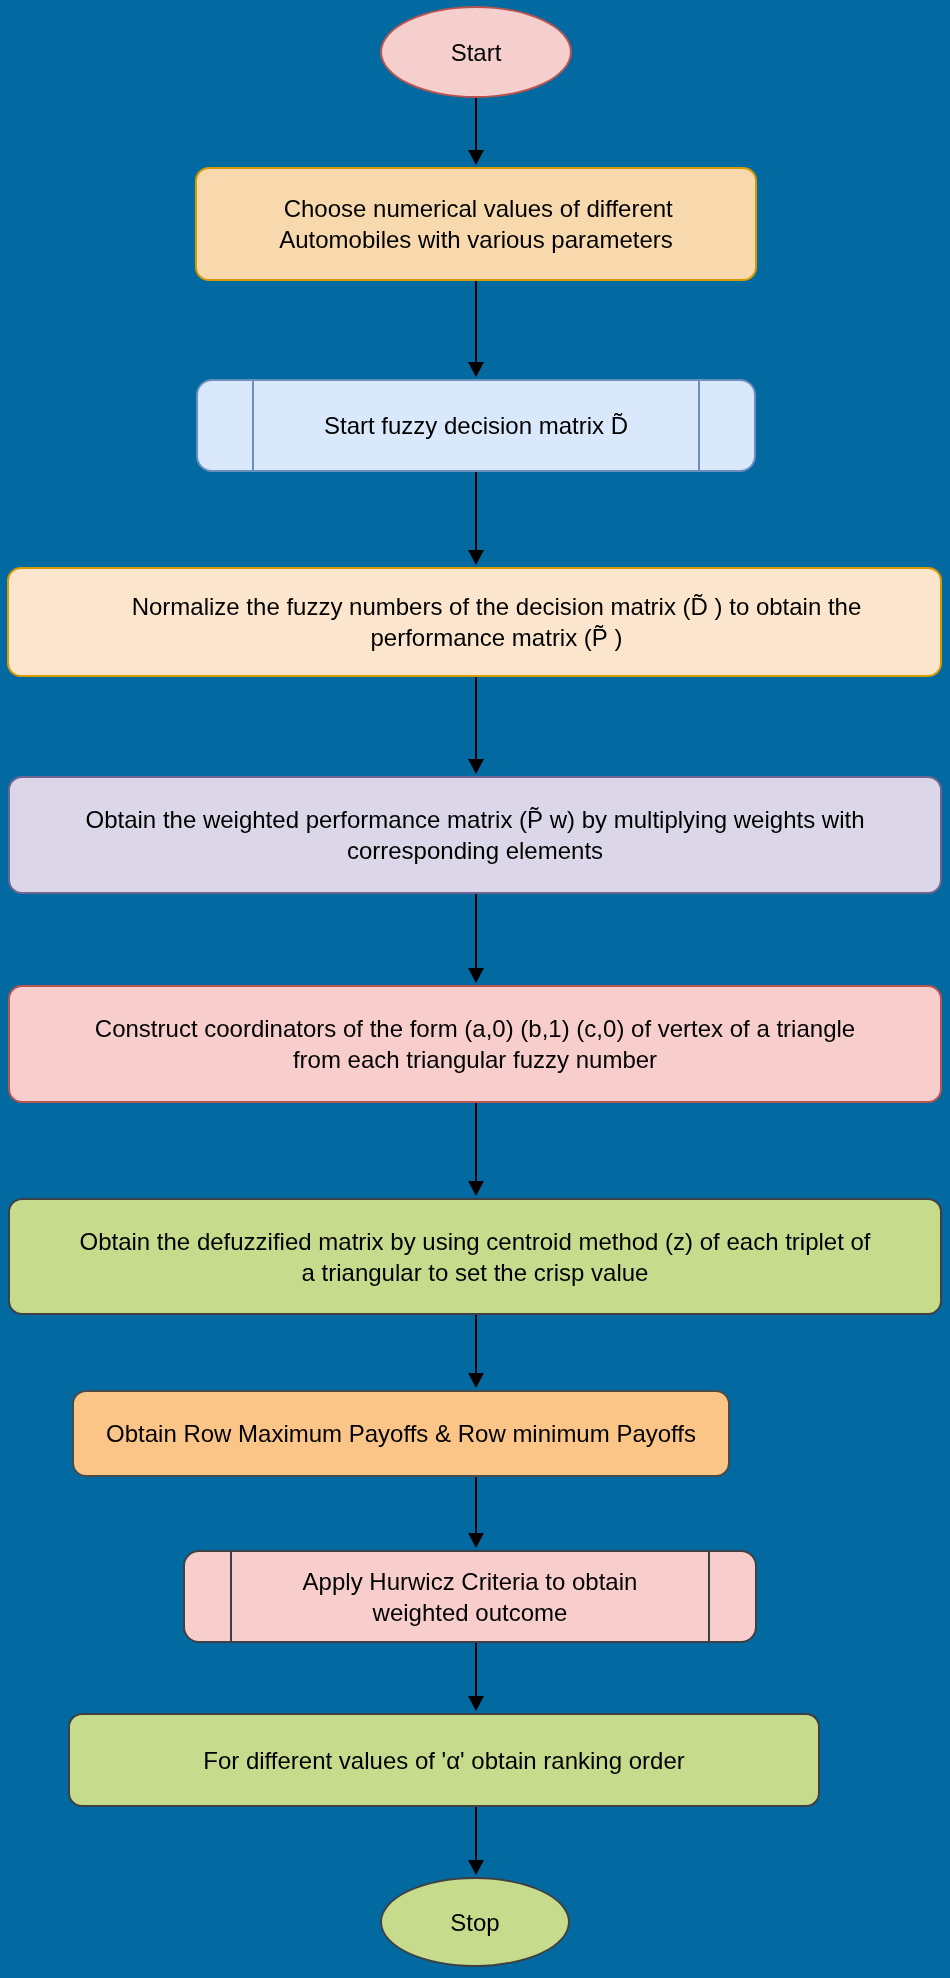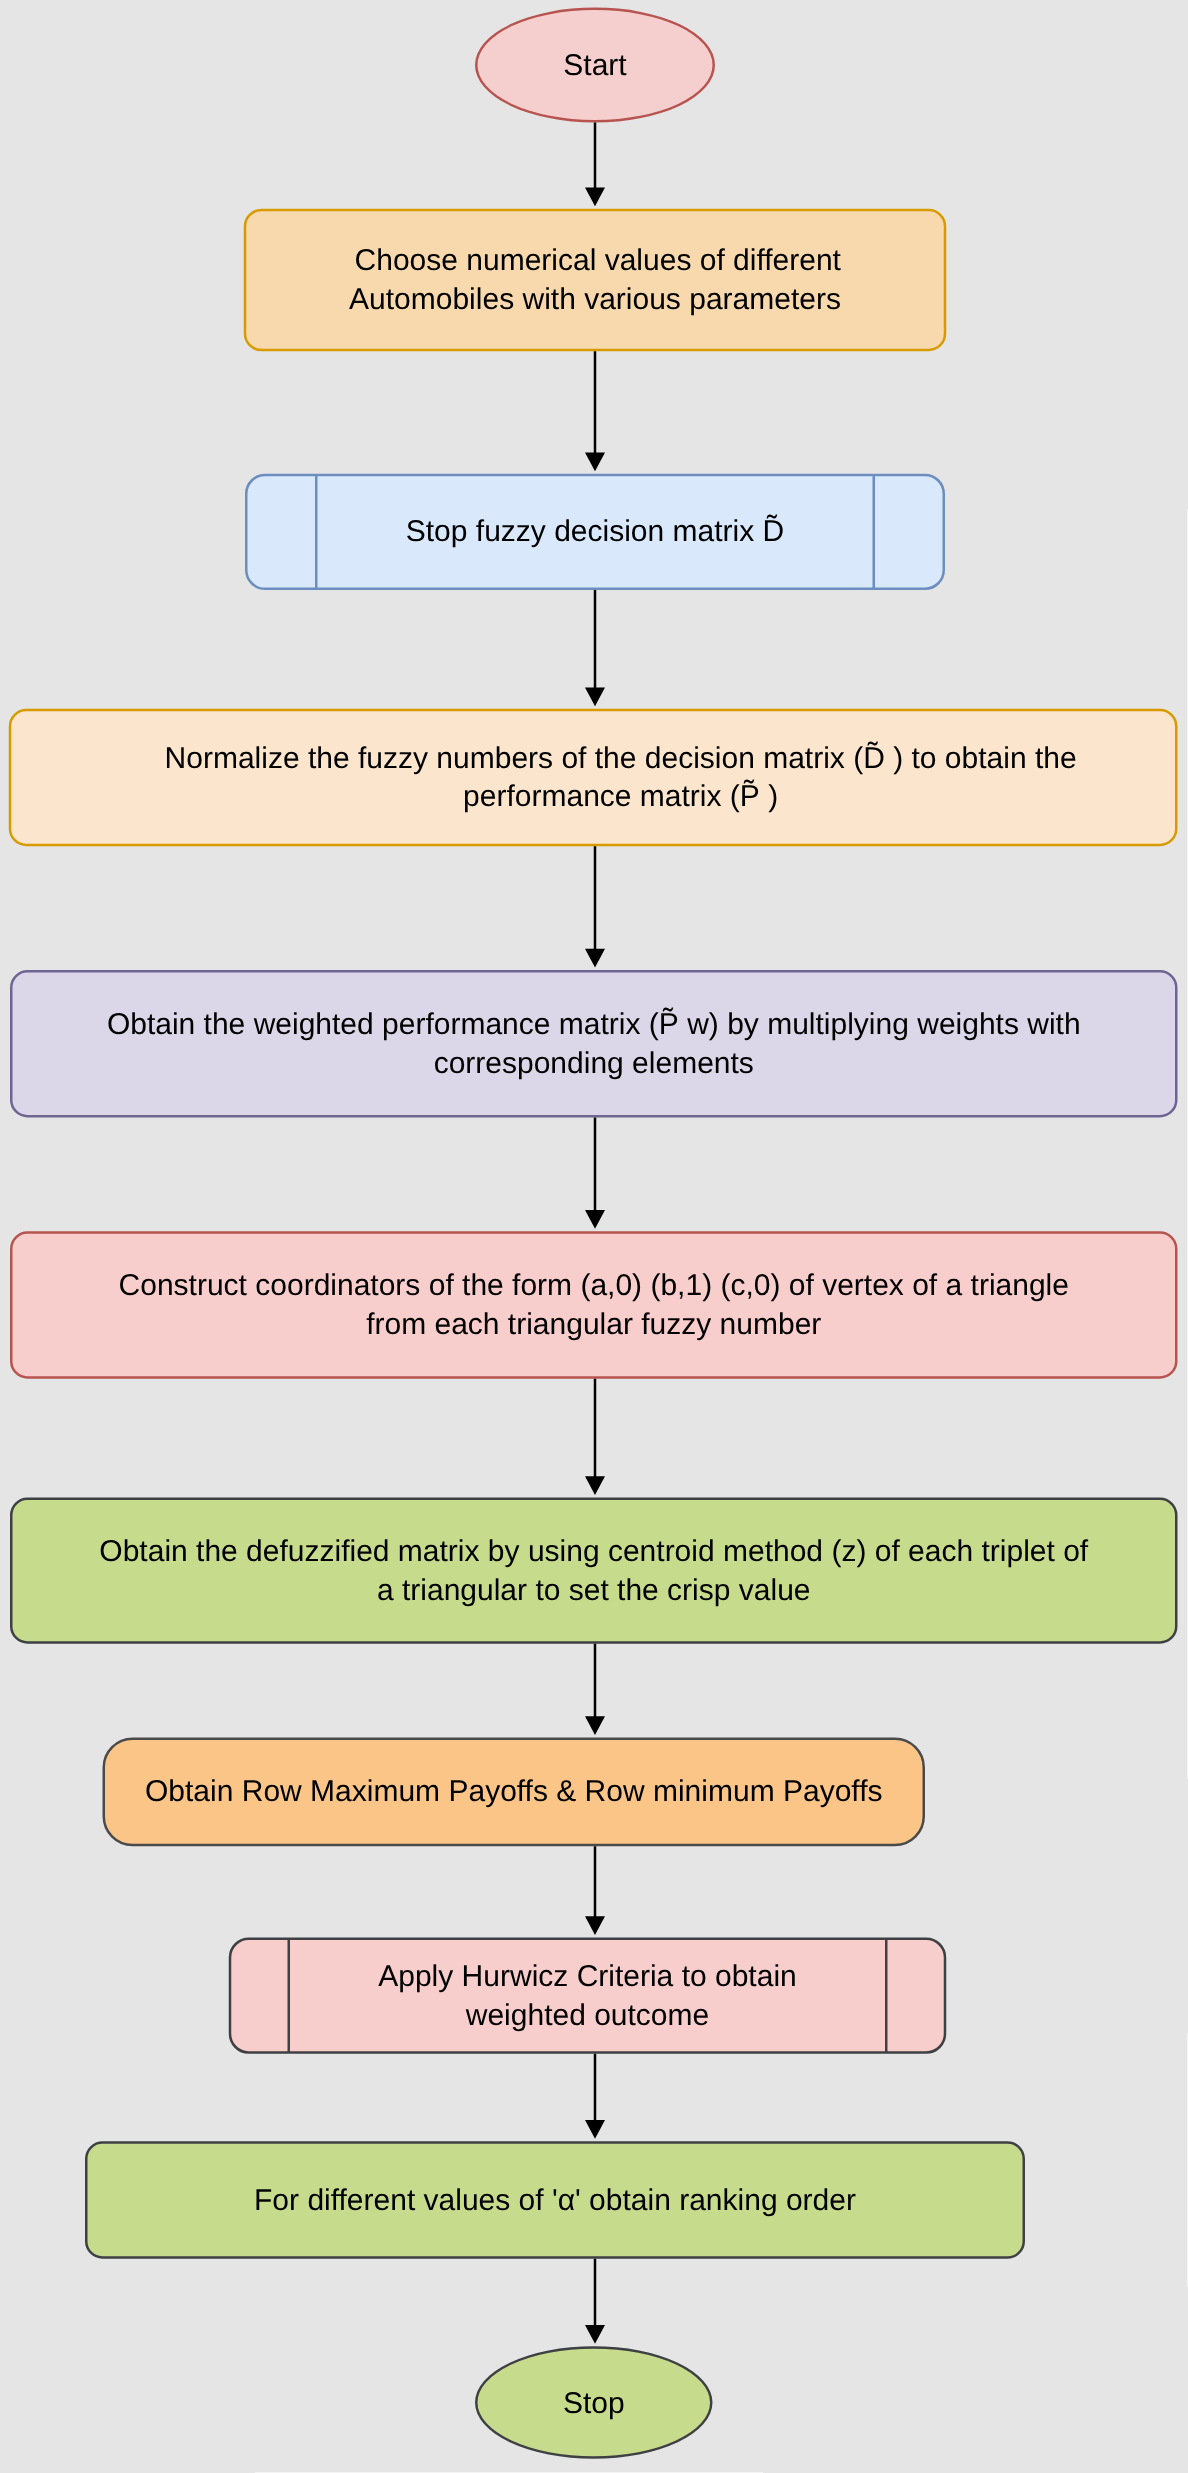--- a/index.html
+++ b/index.html
@@ -1,20 +1,20 @@
 <!DOCTYPE html>
 <html><head>
 <meta charset="utf-8">
 <style>
   html, body { margin: 0; padding: 0; background: #ffffff; }
   .canvas {
     position: relative;
     width: 950px;
     height: 1978px;
-    background: #e5e5e5;
+    background: #0369a1;
     font-family: "Liberation Sans", sans-serif;
     color: #000000;
     overflow: hidden;
   }
   .node {
     position: absolute;
     box-sizing: border-box;
     display: flex;
     align-items: center;
     justify-content: center;
@@ -71,21 +71,21 @@
   <div class="node process" style="left: 195px; top: 167px; width: 562px; height: 114px; text-align: right; --fill: #f7d9ad; --stroke: #d79b00;">
     <span class="label">Choose numerical values of different
 Automobiles with various parameters</span>
   </div>
 
   <div class="arrow" style="left:468px; top:281px; height:96px;">
       <span class="shaft"></span>
     </div>
 
   <div class="node predef" style="left: 196px; top: 379px; width: 560px; height: 93px; --inset: 54px; --fill: #dae8fc; --stroke: #6c8ebf;">
-    <span class="label">Stop fuzzy decision matrix D̃</span>
+    <span class="label">Start fuzzy decision matrix D̃</span>
   </div>
 
   <div class="arrow" style="left:468px; top:472px; height:93px;">
       <span class="shaft"></span>
     </div>
 
   <div class="node process" style="left: 7px; top: 567px; width: 935px; height: 110px; padding-left: 44px; --fill: #fce5cd; --stroke: #d79b00;">
     <span class="label">Normalize the fuzzy numbers of the decision matrix (D̃ ) to obtain the
 performance matrix (P̃ )</span>
   </div>
@@ -114,21 +114,21 @@
 
   <div class="node process" style="left: 8px; top: 1198px; width: 934px; height: 117px; --fill: #c7db8d; --stroke: #3f4043;">
     <span class="label">Obtain the defuzzified matrix by using centroid method (z) of each triplet of
 a triangular to set the crisp value</span>
   </div>
 
   <div class="arrow" style="left:468px; top:1315px; height:73px;">
       <span class="shaft"></span>
     </div>
 
-  <div class="node process" style="left: 82px; top: 1390px; width: 658px; height: 87px; border-radius: 24px; --fill: #fbc588; --stroke: #4a4a4a;">
+  <div class="node process" style="left: 72px; top: 1390px; width: 658px; height: 87px; --fill: #fbc588; --stroke: #4a4a4a;">
     <span class="label">Obtain Row Maximum Payoffs &amp; Row minimum Payoffs</span>
   </div>
 
   <div class="arrow" style="left:468px; top:1477px; height:71px;">
       <span class="shaft"></span>
     </div>
 
   <div class="node predef" style="left: 183px; top: 1550px; width: 574px; height: 93px; --inset: 45px; --fill: #f8cecc; --stroke: #3f4043;">
     <span class="label">Apply Hurwicz Criteria to obtain
 weighted outcome</span>

